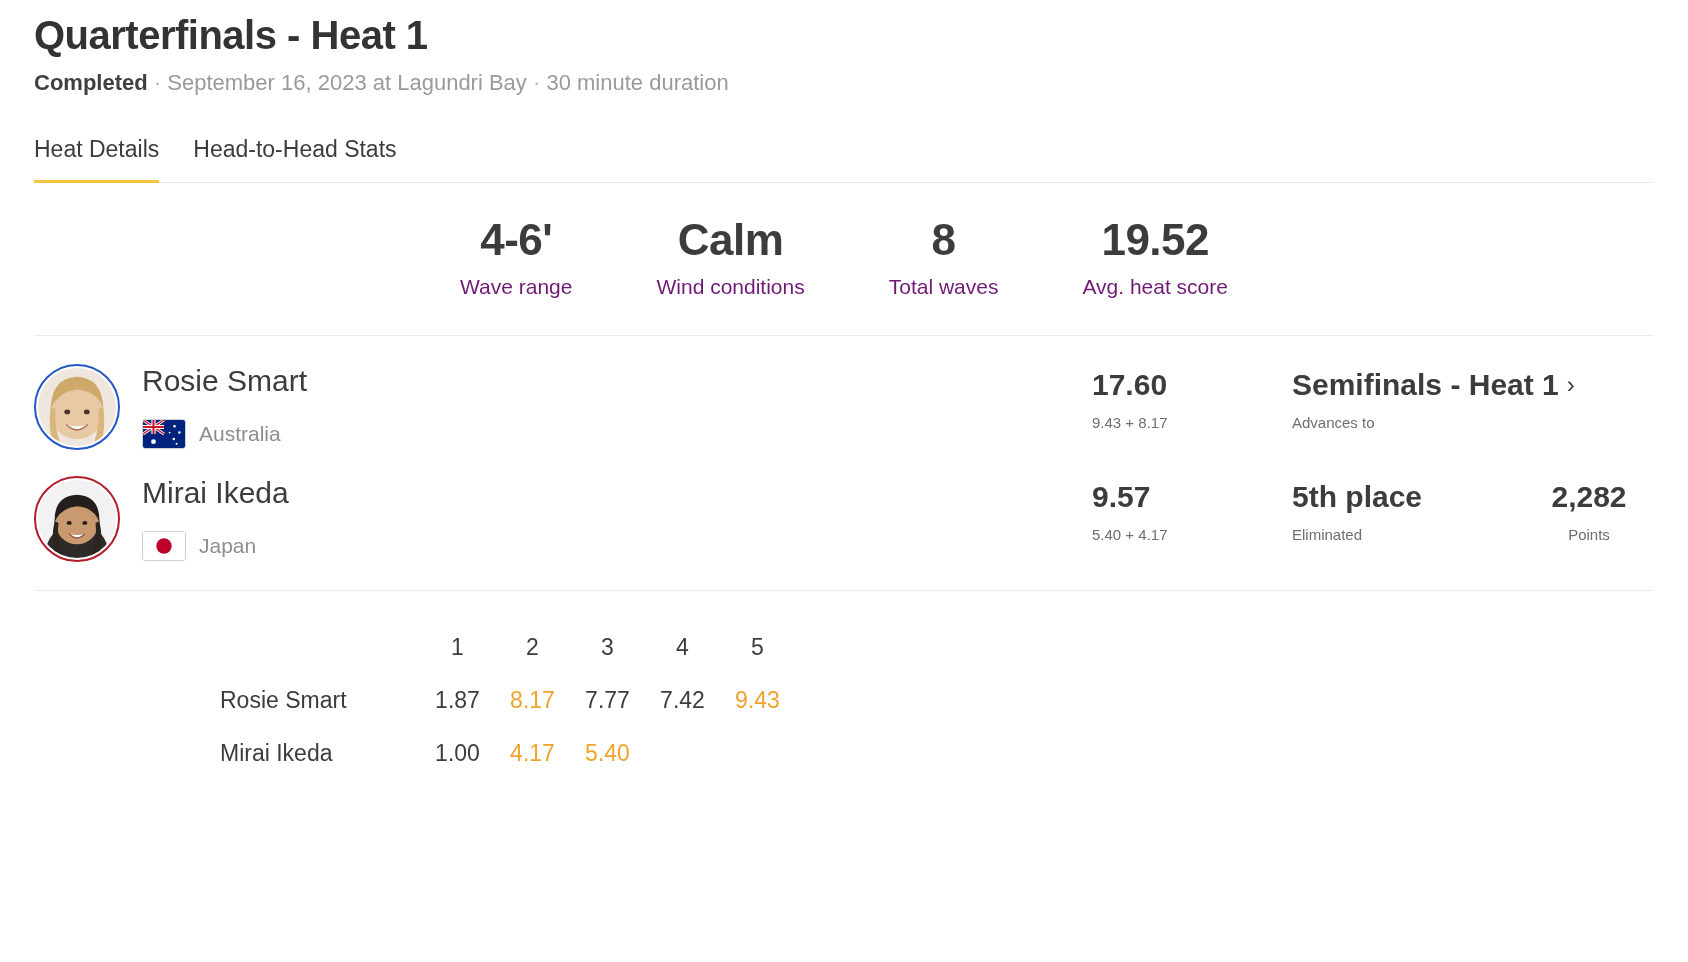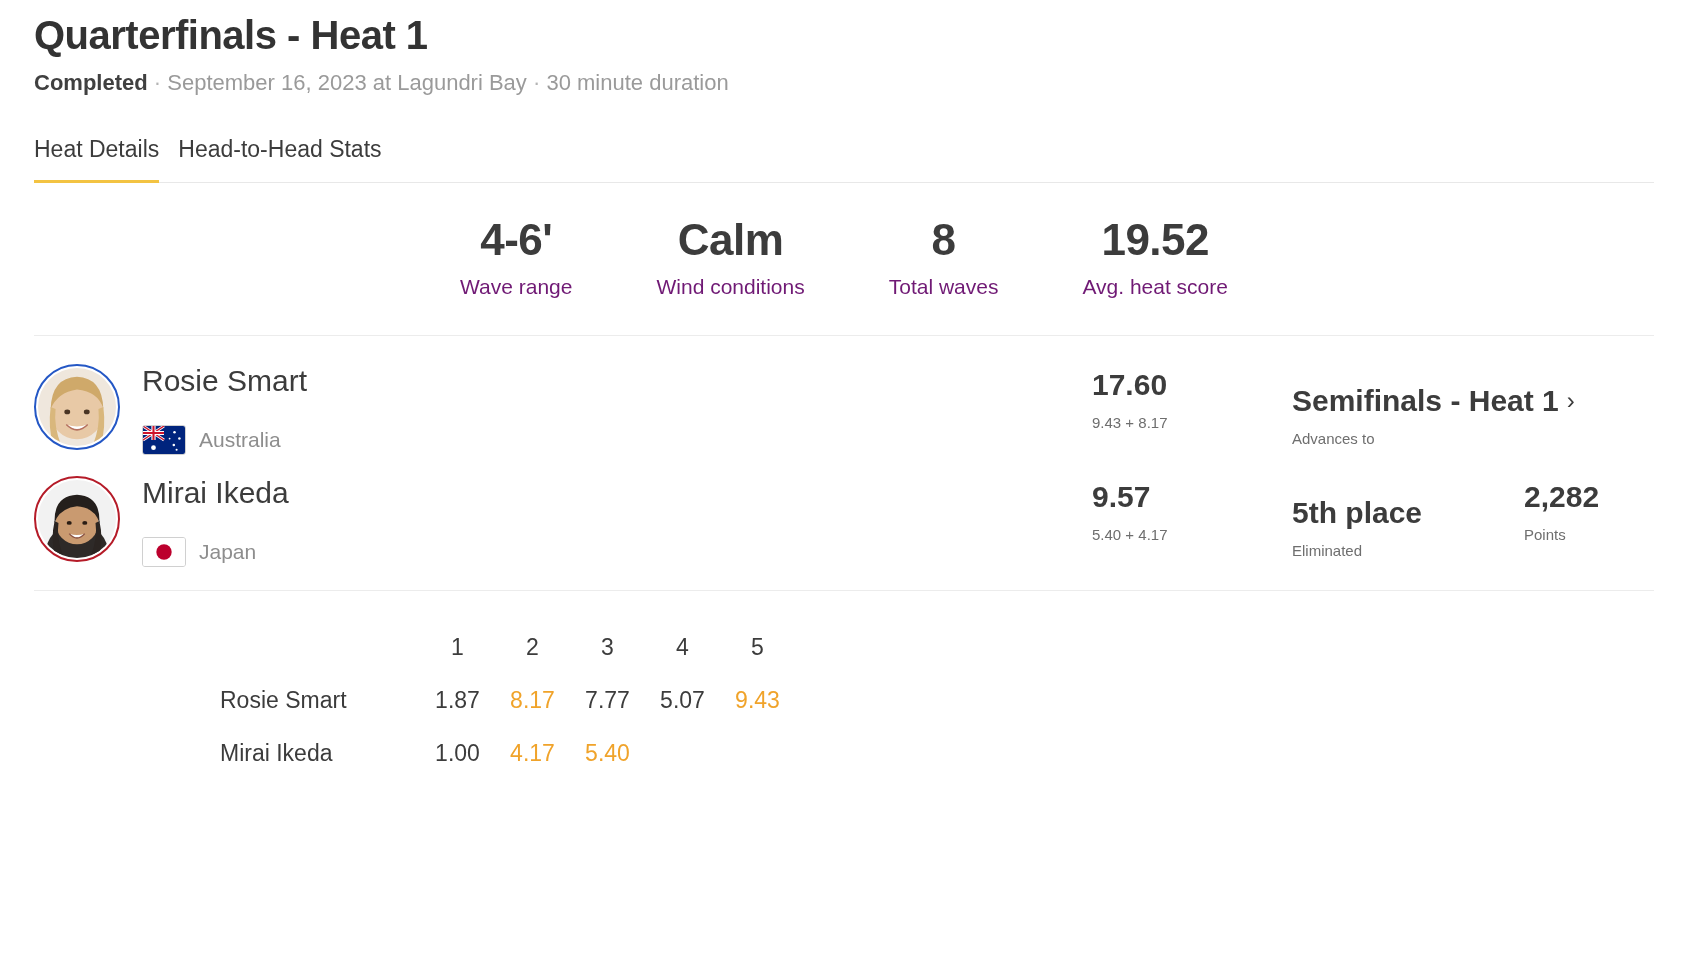--- a/index.html
+++ b/index.html
@@ -32,21 +32,21 @@
   .subtitle .status {
     color: #404040;
     font-weight: bold;
   }
   .subtitle .sep { color: #b4b4b4; }
 
   
   .tabs {
     margin-top: 40px;
     display: flex;
-    gap: 19px;
+    gap: 34px;
     border-bottom: 1px solid #e8e8e8;
     position: relative;
   }
   .tab {
     font-size: 23px;
     color: #3c3c3c;
     padding-bottom: 19px;
     position: relative;
     cursor: pointer;
     white-space: nowrap;
@@ -117,21 +117,21 @@
     padding-top: 4px;
     flex: 0 0 auto;
     width: 640px;
   }
   .athlete-name {
     font-size: 30px;
     color: #3c3c3c;
     line-height: 1.15;
   }
   .athlete-country {
-    margin-top: 27px;
+    margin-top: 21px;
     display: flex;
     align-items: center;
     gap: 13px;
   }
   .flag {
     width: 44px; height: 30px;
     border: 1px solid #d0d0d0;
     border-radius: 3px;
     overflow: hidden;
     flex: 0 0 44px;
@@ -143,41 +143,40 @@
   }
 
   .score-col {
     margin-left: auto;
     display: flex;
     align-items: flex-start;
     padding-top: 8px;
   }
   .col-total { width: 180px; text-align: left; }
   .col-status { width: 252px; text-align: left; padding-left: 20px; }
-  .col-points { width: 130px; text-align: left; }
+  .col-points { width: 130px; text-align: center; }
 
   .big {
     font-size: 30px;
     font-weight: bold;
     color: #3c3c3c;
     line-height: 1.15;
     white-space: nowrap;
   }
   .big.reg { font-weight: bold; }
   .sub {
     margin-top: 12px;
     font-size: 15px;
     color: #6e6e6e;
     white-space: nowrap;
   }
   .status-line {
     display: flex;
     align-items: center;
     gap: 8px;
-    margin-top: 16px;
   }
   .chev {
     font-size: 24px;
     color: #3c3c3c;
     line-height: 1;
     display: inline-block;
   }
 
   
   .wave-table {
@@ -363,21 +362,21 @@
           <th class="num">4</th>
           <th class="num">5</th>
         </tr>
       </thead>
       <tbody>
         <tr>
           <td class="name-c">Rosie Smart</td>
           <td class="num">1.87</td>
           <td class="num hi">8.17</td>
           <td class="num">7.77</td>
-          <td class="num">5.07</td>
+          <td class="num">7.42</td>
           <td class="num hi">9.43</td>
         </tr>
         <tr>
           <td class="name-c">Mirai Ikeda</td>
           <td class="num">1.00</td>
           <td class="num hi">4.17</td>
           <td class="num hi">5.40</td>
           <td class="num"></td>
           <td class="num"></td>
         </tr>

